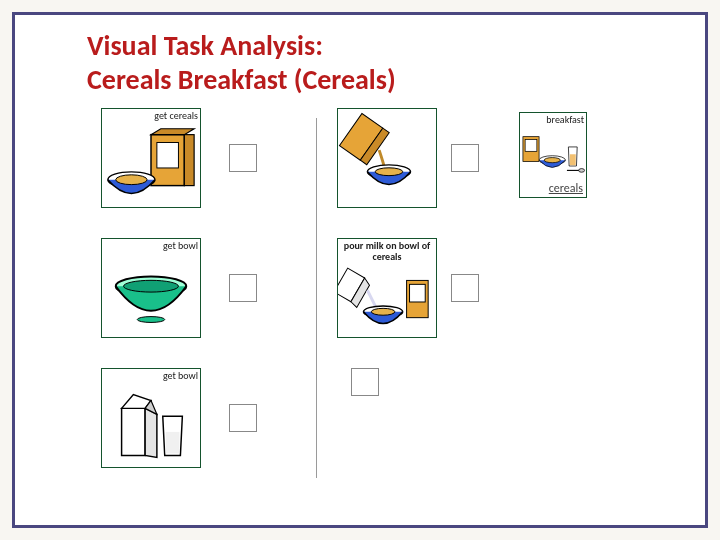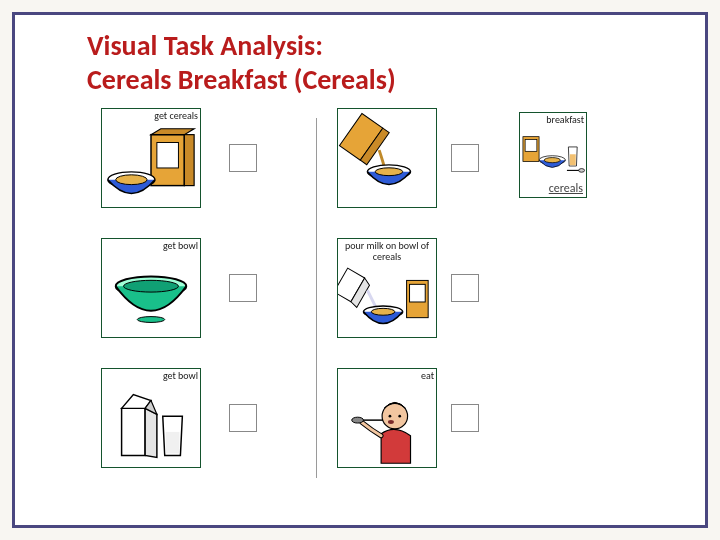--- a/index.html
+++ b/index.html
@@ -64,20 +64,21 @@
   .card .label {
     font-size: 10px;
     text-align: center;
     color: #222;
     padding: 2px 2px;
     line-height: 1.05;
     min-height: 12px;
   }
   .card .label.two {
     min-height: 22px;
+    font-weight: bold;
   }
   .card svg {
     flex: 1;
     width: 100%;
     height: 100%;
   }
   .card .sub {
     font-size: 12px;
     color: #444;
     padding: 0 3px 2px 3px;
@@ -178,35 +179,20 @@
           <path d="M26 46 Q46 70 66 46" fill="#2e5bd6" stroke="#000" stroke-width="1.5"></path>
           <ellipse cx="46" cy="46" rx="12" ry="3.5" fill="#e6b24a" stroke="#000"></ellipse>
           <rect x="70" y="14" width="22" height="38" fill="#e6a437" stroke="#000"></rect>
           <rect x="73" y="18" width="16" height="18" fill="#fff" stroke="#000"></rect>
         </svg>
       </div>
       <div class="chk"></div>
     </div>
 
     <div class="card-wrap tight" style="left:236px;top:260px">
-      <div class="card">
-        <div class="label">eat</div>
-        <svg viewBox="0 0 100 80">
-          <circle cx="58" cy="30" r="13" fill="#f2c6a0" stroke="#000" stroke-width="1.2"></circle>
-          <path d="M47 22 Q58 10 69 22 Q66 18 58 16 Q50 18 47 22" fill="#7a4a1e" stroke="#000"></path>
-          <path d="M44 48 Q58 38 74 50 L74 78 L44 78 Z" fill="#d23a3a" stroke="#000" stroke-width="1.2"></path>
-          <path d="M44 50 Q34 44 24 36" fill="none" stroke="#000" stroke-width="5" stroke-linecap="round"></path>
-          <path d="M44 50 Q34 44 24 36" fill="none" stroke="#f2c6a0" stroke-width="3" stroke-linecap="round"></path>
-          <ellipse cx="20" cy="34" rx="6" ry="3" fill="#888" stroke="#000"></ellipse>
-          <line x1="26" y1="34" x2="46" y2="34" stroke="#000" stroke-width="1.5"></line>
-          <circle cx="53" cy="30" r="1.4" fill="#000"></circle>
-          <circle cx="63" cy="30" r="1.4" fill="#000"></circle>
-          <ellipse cx="54" cy="36" rx="3" ry="2" fill="#7a2a2a"></ellipse>
-        </svg>
-      </div>
       <div class="chk"></div>
     </div>
 
     <div class="card-wrap" style="left:418px;top:4px">
       <div class="card small">
         <div class="label">breakfast</div>
         <svg viewBox="0 0 90 58">
           <rect x="4" y="4" width="22" height="34" fill="#e6a437" stroke="#000"></rect>
           <rect x="7" y="8" width="16" height="16" fill="#fff" stroke="#000"></rect>
           <ellipse cx="44" cy="36" rx="18" ry="6" fill="#fff" stroke="#000"></ellipse>

